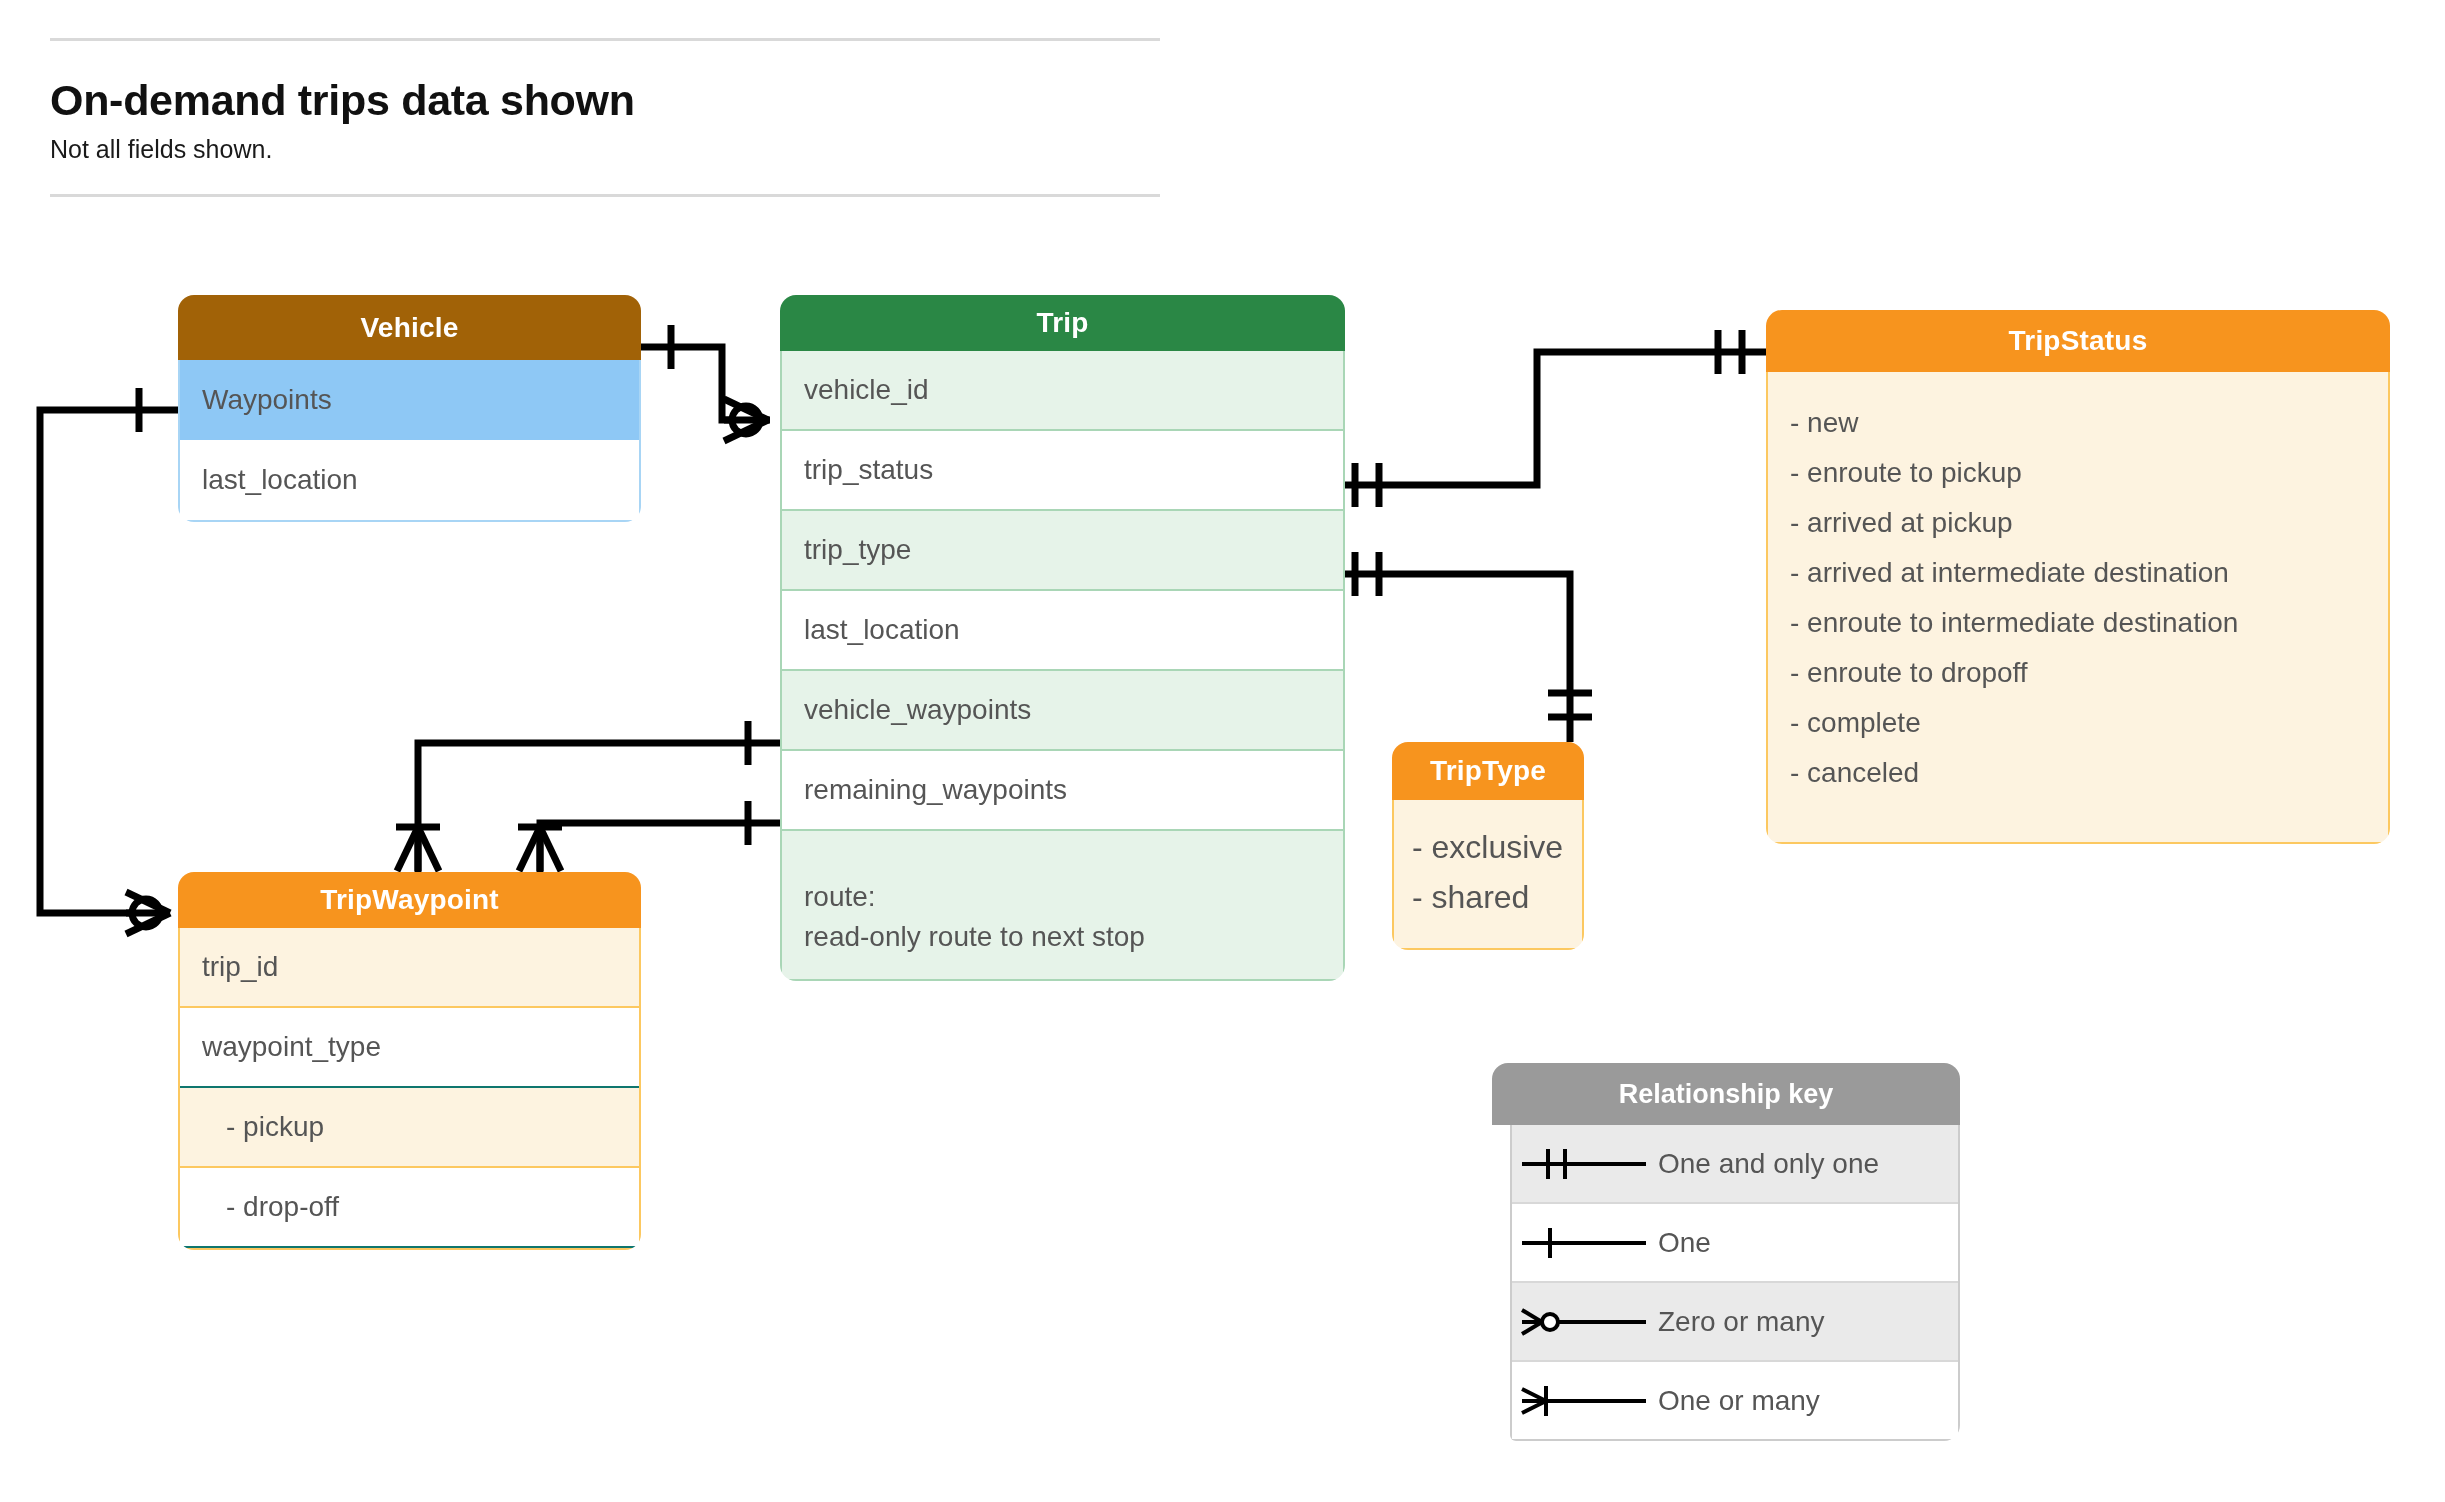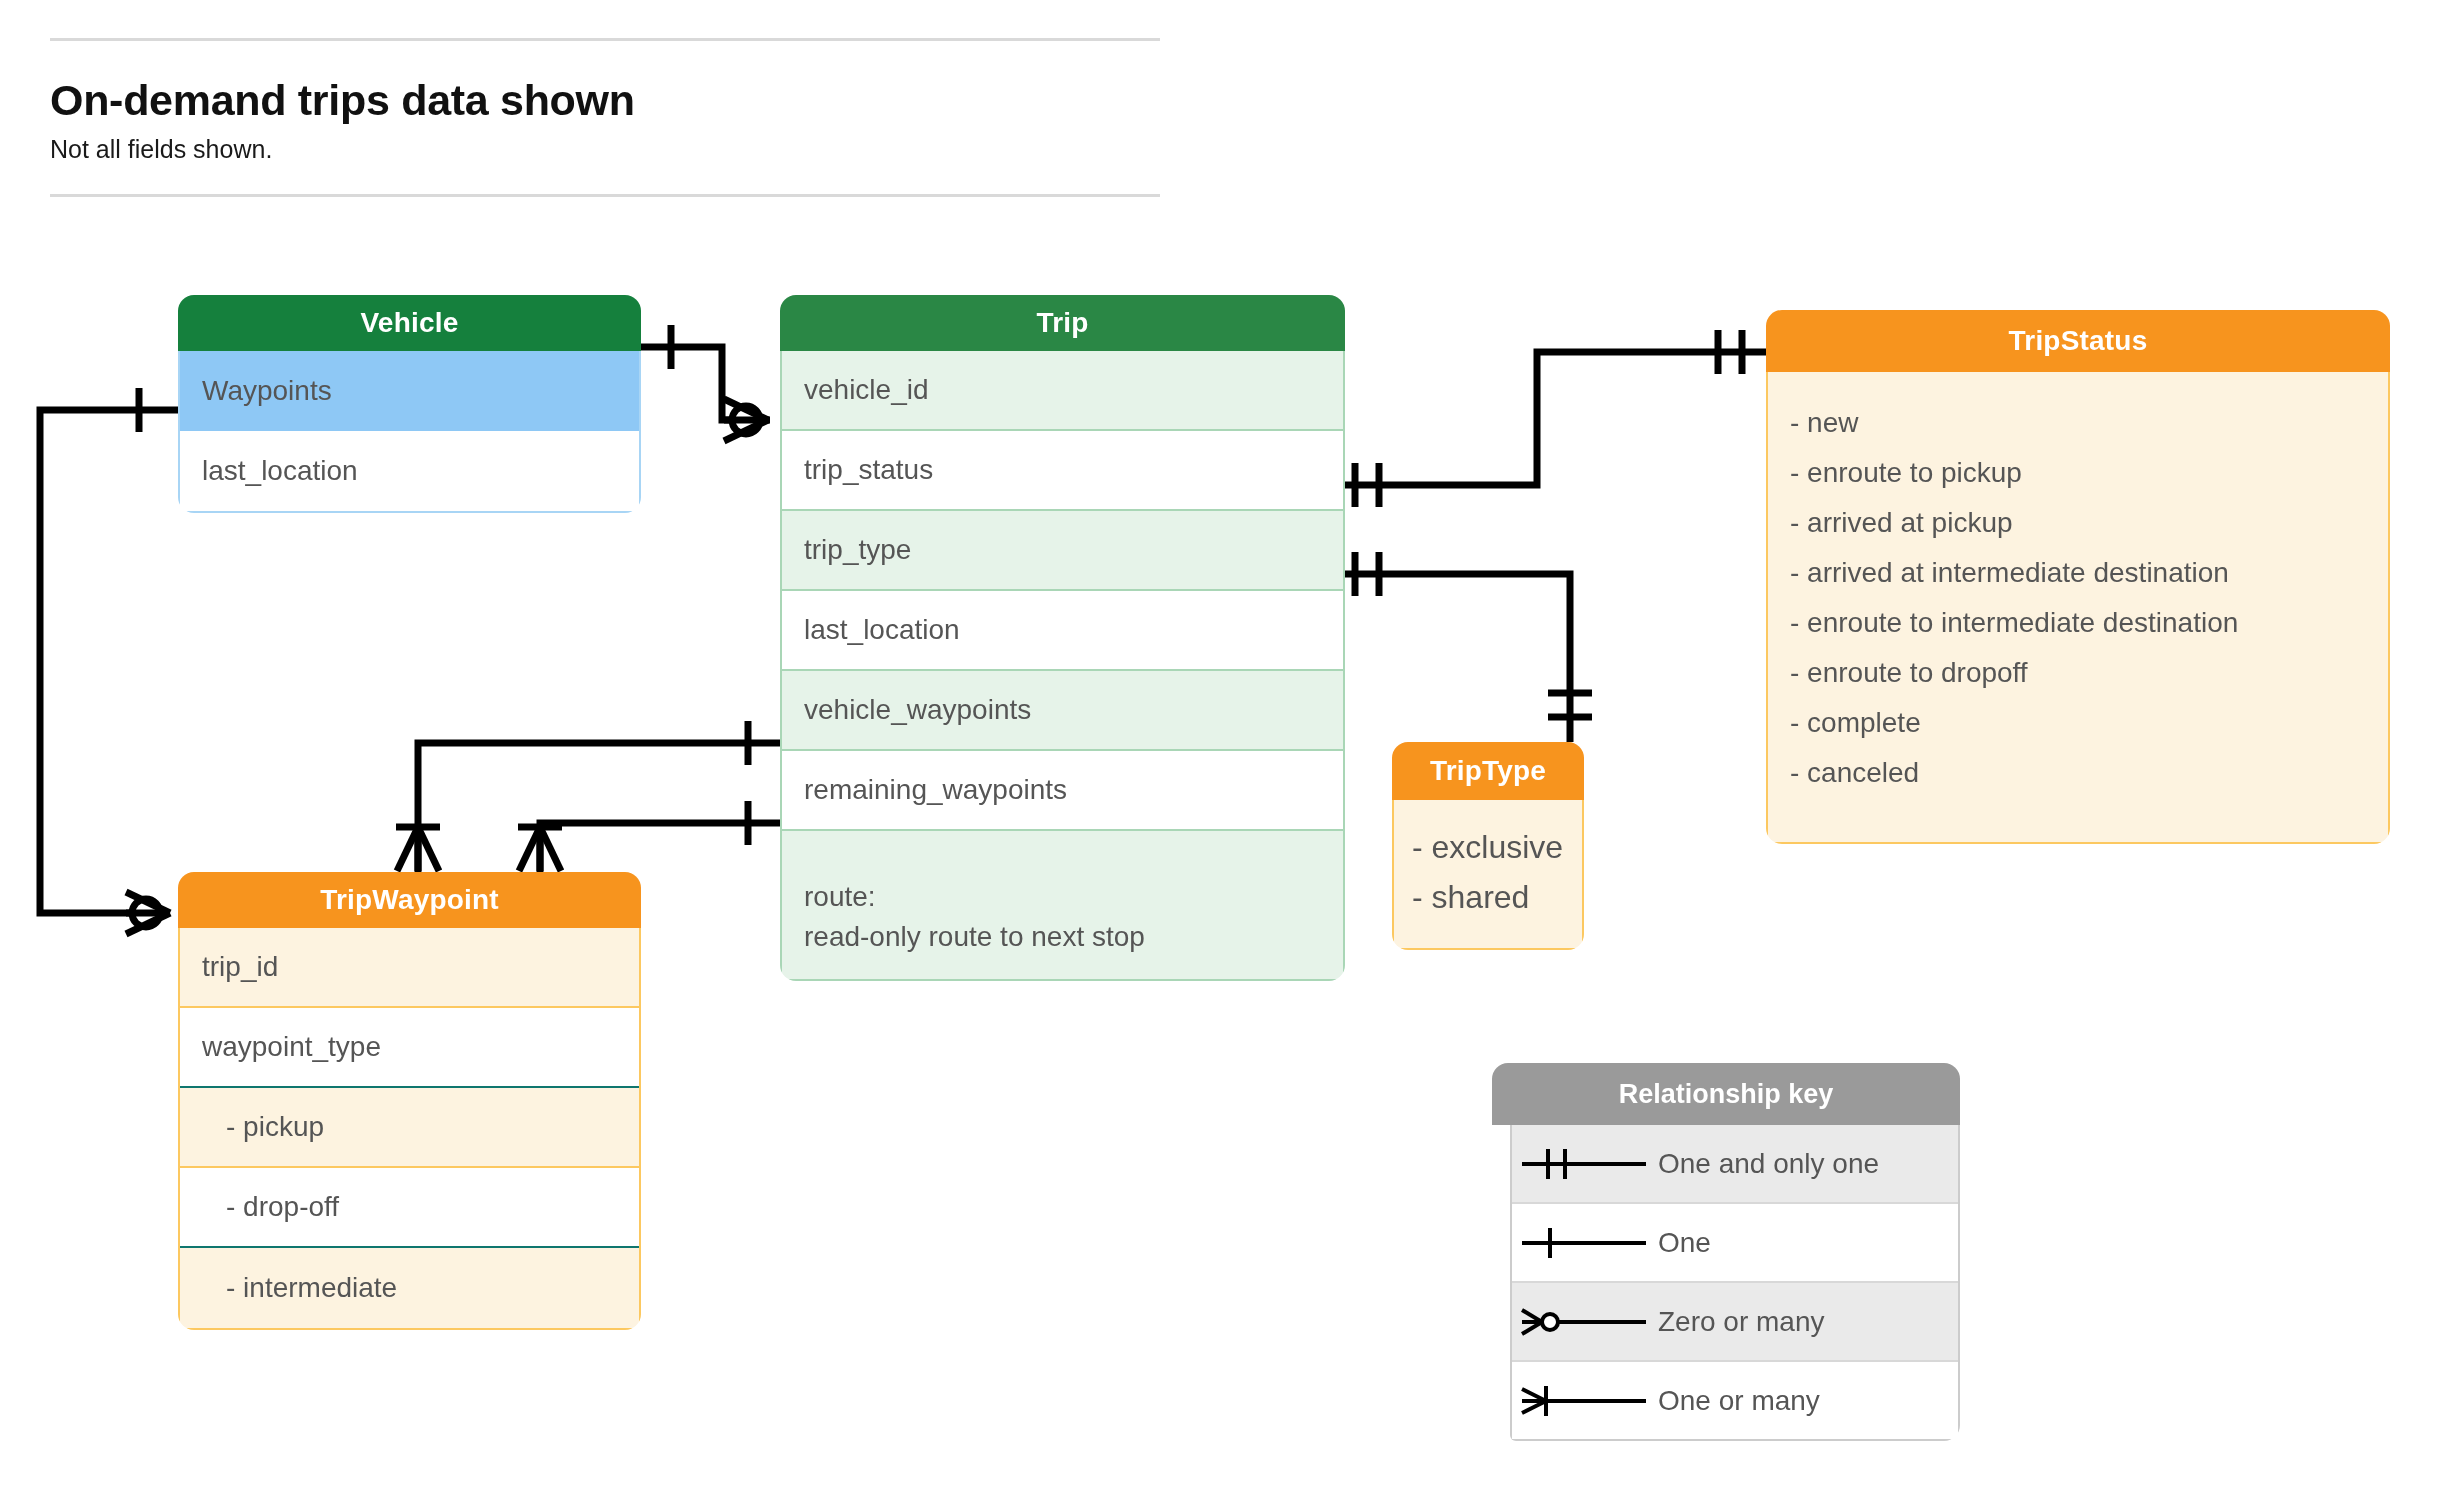--- a/index.html
+++ b/index.html
@@ -97,21 +97,21 @@
     align-items: center;
     padding: 0 22px;
     box-sizing: border-box;
   }
 
   
   #entity-vehicle {
     left: 178px; top: 295px; width: 463px;
   }
   #entity-vehicle .entity-header {
-    background: #15803d; height: 56px;
+    background: #a16207; height: 65px;
   }
   #entity-vehicle .entity-body {
     border: 2px solid #a8d5f5;
     border-top: none;
     border-radius: 0 0 6px 6px;
   }
   #entity-vehicle .row { height: 80px; }
   #entity-vehicle .row.alt { background: #8ec8f5; }
   #entity-vehicle .row.plain { background: #ffffff; }
 
@@ -360,23 +360,20 @@
         <span>trip_id</span>
       </div>
       <div class="row plain">
         <span>waypoint_type</span>
       </div>
       <div class="row alt indent">
         <span>-  pickup</span>
       </div>
       <div class="row plain indent">
         <span>-  drop-off</span>
-      </div>
-      <div class="row alt indent last">
-        <span>-  intermediate</span>
       </div>
     </div>
   </div>
 
   <div class="entity" id="entity-tripstatus">
     <div class="entity-header">TripStatus</div>
     <div class="entity-body">
       <div class="list-item">- new</div>
       <div class="list-item">- enroute to pickup</div>
       <div class="list-item">- arrived at pickup</div>

